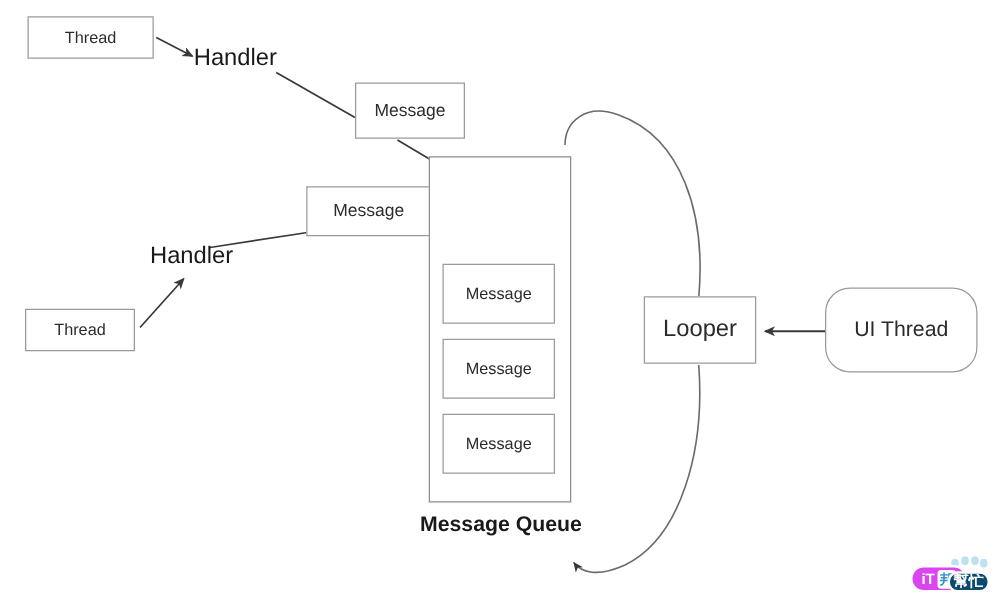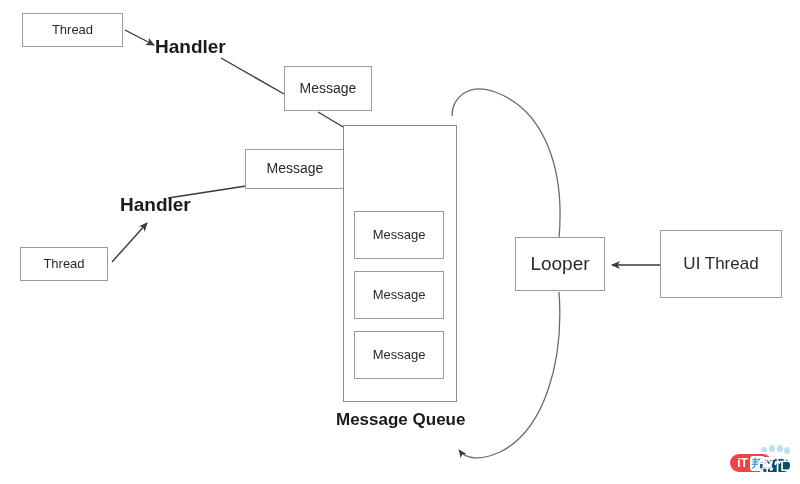--- a/index.html
+++ b/index.html
@@ -39,36 +39,37 @@
   }
   .box.msgsmall {
     font-size: 13px;
   }
   .box.looper {
     font-size: 19px;
   }
   .box.uithread {
     font-size: 17px;
     flex-direction: column;
+    border-radius: 20px;
   }
   .queue-container {
     position: absolute;
     box-sizing: border-box;
     border: 1px solid #8c8c8c;
     background: #ffffff;
   }
   .label {
     position: absolute;
     color: #1a1a1a;
     font-family: "Liberation Sans", sans-serif;
     white-space: nowrap;
   }
   .label.handler {
     font-size: 19px;
-    font-weight: 700;
+    font-weight: 400;
   }
   .label.queuelabel {
     font-size: 17px;
     font-weight: 600;
   }
   svg.overlay {
     position: absolute;
     left: 0;
     top: 0;
     width: 800px;
@@ -83,21 +84,21 @@
     width: 66px;
     height: 34px;
   }
   .wm-pill {
     position: absolute;
     left: 0px;
     top: 8px;
     width: 46px;
     height: 22px;
     border-radius: 11px;
-    background: #ef4444;
+    background: #d946ef;
     border: 2px solid #ffffff;
     box-sizing: border-box;
     color: #ffffff;
     font-size: 12px;
     font-weight: bold;
     display: flex;
     align-items: center;
     justify-content: center;
     letter-spacing: 0px;
     font-family: "Liberation Sans", sans-serif;
@@ -116,21 +117,21 @@
     position: absolute;
     left: 30px;
     top: 13px;
     width: 34px;
     height: 17px;
     border-radius: 8px;
     background: #0c4a6e;
     border: 2px solid #ffffff;
     box-sizing: border-box;
     color: #ffffff;
-    font-size: 15px;
+    font-size: 12px;
     font-weight: bold;
     display: flex;
     align-items: center;
     justify-content: center;
     font-family: "Liberation Sans", sans-serif;
   }
   .wm-dots {
     position: absolute;
     left: 32px;
     top: 0px;

